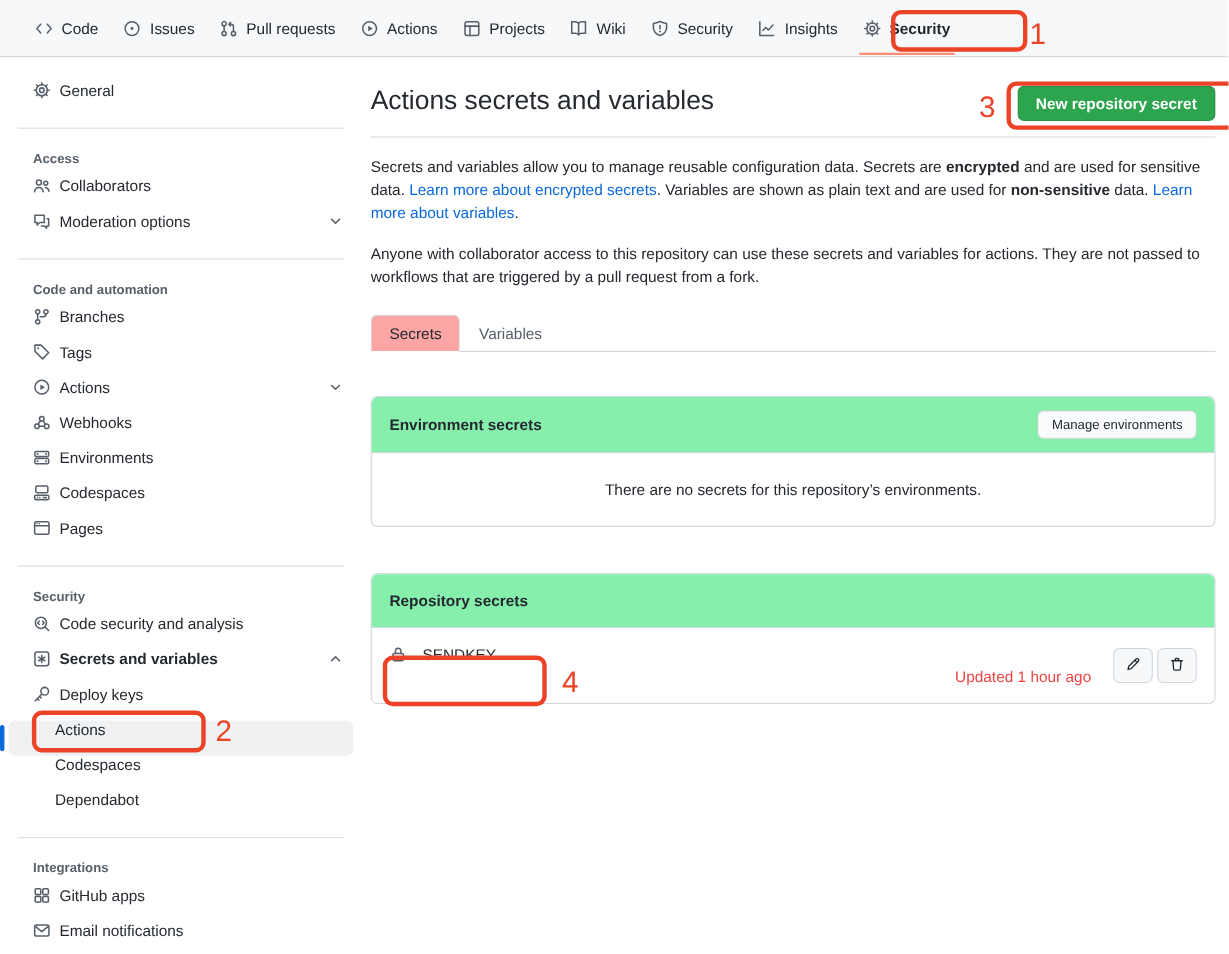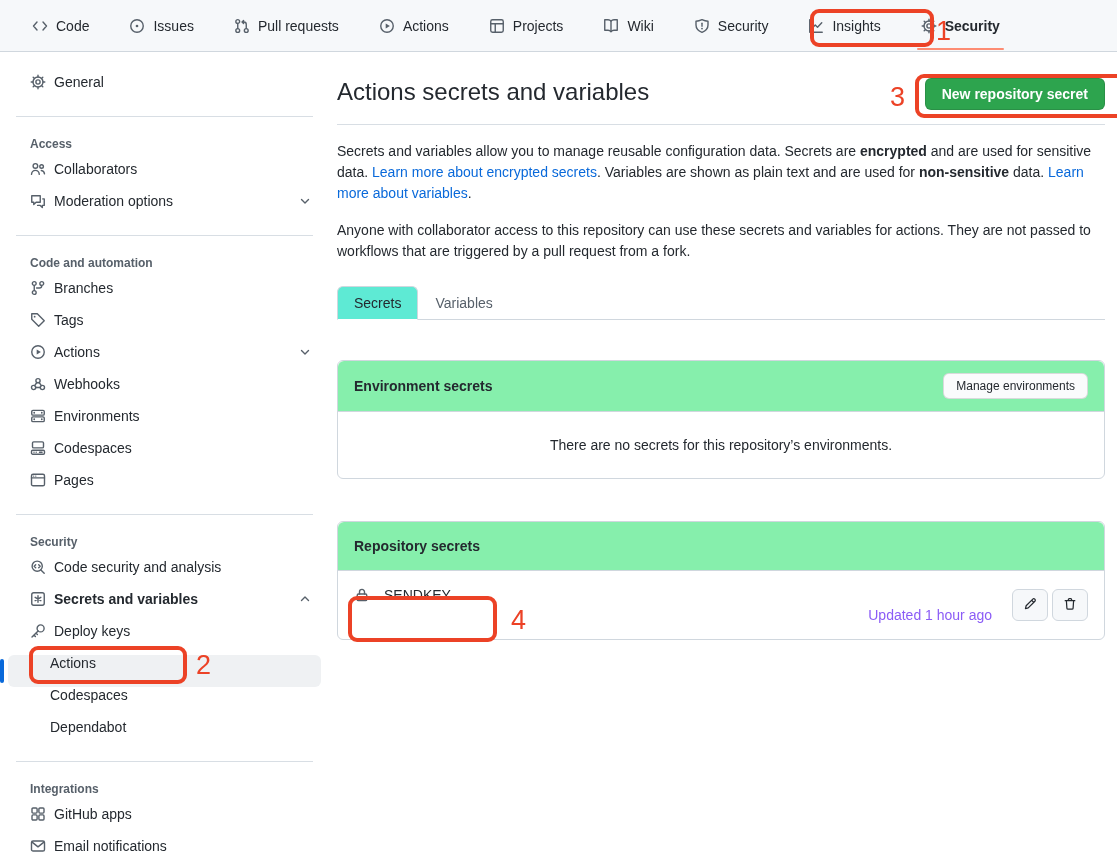--- a/index.html
+++ b/index.html
@@ -2,21 +2,21 @@
 <html><head>
 <meta charset="utf-8">
 <style>
   * { box-sizing: border-box; }
   html,body { margin:0; padding:0; background:#fff; }
   body { font-family:"Liberation Sans","DejaVu Sans",sans-serif; color:#24292f; }
   .page { position:relative; width:1117px; height:867px; overflow:hidden; background:#fff; }
 
   
   .topnav { height:52px; background:#f6f8fa; border-bottom:1px solid #d0d7de;
-            display:flex; align-items:center; padding:0 16px 0 22px; gap:20px; }
+            display:flex; align-items:center; padding:0 16px 0 22px; gap:3px; }
   .nav-item { position:relative; display:flex; align-items:center; gap:8px; padding:0 10px;
               height:32px; font-size:14px; color:#24292f; cursor:pointer; white-space:nowrap; }
   .nav-item .nicon { display:flex; color:#57606a; }
   .nav-item.selected { font-weight:700; }
   .nav-underline { position:absolute; left:6px; right:6px; bottom:-8px; height:2px;
                    background:#fd8c73; border-radius:2px; }
 
   
   .layout { display:flex; align-items:flex-start; }
 
@@ -41,38 +41,38 @@
   .btn-primary { background:#2da44e; color:#fff; font-size:14px; font-weight:600; height:32px;
                  padding:0 16px; border-radius:6px; border:1px solid rgba(27,31,36,0.15); cursor:pointer; }
   .head-rule { border-bottom:1px solid #d8dee4; margin-top:14px; }
   .intro, .para { margin-top:16px; font-size:14px; line-height:21px; color:#24292f; }
   .seg-bold { font-weight:700; }
   .seg-link { color:#0969da; cursor:pointer; }
 
   .tabnav { margin-top:24px; border-bottom:1px solid #d0d7de; display:flex; }
   .tab { padding:8px 16px; font-size:14px; color:#57606a; border:1px solid transparent;
          margin-bottom:-1px; border-radius:6px 6px 0 0; cursor:pointer; }
-  .tab.selected { background:#5eead4; color:#24292f; border-color:#d0d7de #d0d7de #fff #d0d7de; }
+  .tab.selected { background:#fca5a5; color:#24292f; border-color:#d0d7de #d0d7de #fff #d0d7de; }
 
   .box { border:1px solid #d0d7de; border-radius:6px; background:#fff; }
   .box.env { margin-top:40px; }
   .box.repo { margin-top:42px; }
   .box-header { background:#86efac; border-bottom:1px solid #d0d7de; border-radius:6px 6px 0 0;
                 padding:12px 16px; display:flex; align-items:center; justify-content:space-between; }
   .box-header.tall { padding:16px; }
   .box-title { font-size:14px; font-weight:700; }
   .btn-sm { background:#fafbfc; border:1px solid rgba(27,31,36,0.15); border-radius:6px;
             padding:5px 12px; font-size:12px; font-weight:500; color:#24292f; cursor:pointer; }
   .box-empty { padding:25px 16px; text-align:center; font-size:14px; color:#24292f; }
 
   .secret-row { display:flex; align-items:flex-start; padding:16px; gap:14px; }
   .secret-row .sicon { display:flex; color:#57606a; }
   .secret-name { font-size:14px; color:#24292f; }
   .row-right { margin-left:auto; display:flex; align-items:center; }
-  .updated { color:#8b5cf6; font-size:14px; margin-right:16px;margin-top:20px; }
+  .updated { color:#ef4444; font-size:14px; margin-right:16px;margin-top:20px; }
   .icon-btn { width:36px; height:32px; display:flex; align-items:center; justify-content:center;
               border:1px solid #d0d7de; border-radius:6px; background:#f6f8fa; color:#24292f;
               cursor:pointer; margin-left:4px; }
 
   
   .annotation { position:absolute; border:4px solid #ec4226; border-radius:9px; pointer-events:none; }
   .ann-num { position:absolute; color:#ec4226; font-size:27px; line-height:28px; font-weight:400;
              pointer-events:none; }
   .ann-1 { left:810px; top:9px;  width:124px; height:38px; }
   .ann-2 { left:29px;  top:646px; width:158px; height:38px; }

